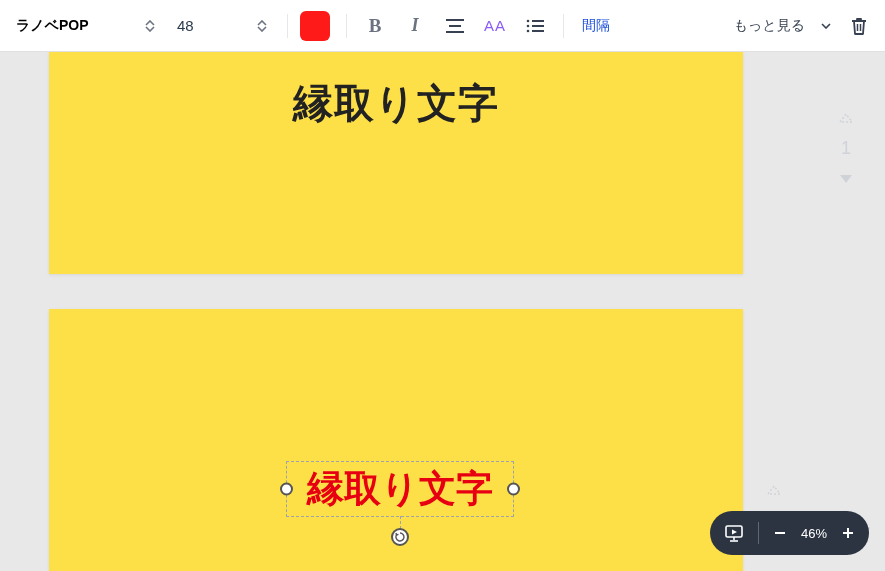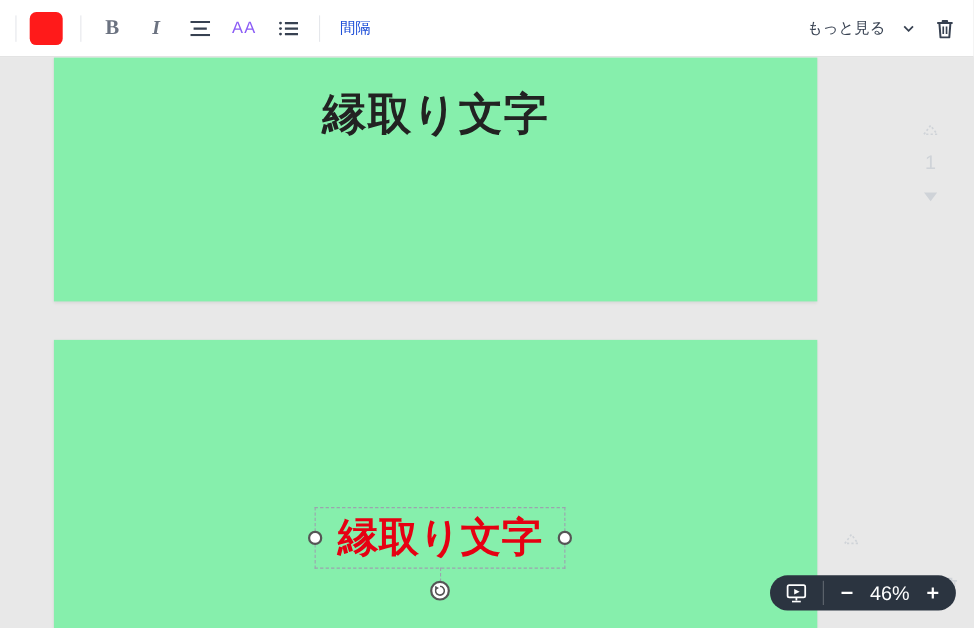--- a/index.html
+++ b/index.html
@@ -104,21 +104,21 @@
     .canvas-area {
       position: absolute;
       top: 52px;
       left: 0;
       right: 0;
       bottom: 0;
       overflow: hidden;
     }
     .page {
       position: absolute;
-      background: #86efac;
+      background: #fde047;
       box-shadow: 0 1px 3px rgba(0,0,0,0.08);
     }
     .page1 {
       left: 49px;
       top: 0;
       width: 694px;
       height: 222px;
     }
     .page2 {
       left: 49px;
@@ -210,44 +210,66 @@
       gap: 12px;
       color: #c9ccd1;
     }
     .side-controls2 .num { font-size: 18px; color: #cfd3d8; }
     .zoom-pill {
       position: absolute;
       right: 16px;
       bottom: 16px;
       background: #2b3440;
       color: #fff;
-      height: 32px;
+      height: 44px;
       border-radius: 22px;
       display: flex;
       align-items: center;
       padding: 0 14px;
       gap: 14px;
-      font-size: 18px;
+      font-size: 13px;
     }
     .zoom-pill .zdiv {
       width: 1px;
       height: 22px;
       background: rgba(255,255,255,0.25);
     }
     .zoom-pill span[data-name$="-button"], .zoom-pill span[data-name="presentation-icon"] {
       cursor: pointer;
       display: flex;
       align-items: center;
     }
     .spacer { flex: 1; }
   </style>
 </head>
 <body>
 
 <div class="toolbar" data-name="toolbar">
+  <div class="font-select" data-name="font-family-select">
+    <span data-name="font-family-label">ラノベPOP</span>
+    <span class="stepper" data-name="stepper-icon">
+      <svg width="10" height="6" viewBox="0 0 10 6">
+          <path d="M1 5 L5 1 L9 5" fill="none" stroke="#6b7280" stroke-width="1.6"></path>
+        </svg>
+      <svg width="10" height="6" viewBox="0 0 10 6">
+          <path d="M1 1 L5 5 L9 1" fill="none" stroke="#6b7280" stroke-width="1.6"></path>
+        </svg>
+    </span>
+  </div>
+  <div class="size-select" data-name="font-size-select">
+    <span data-name="font-size-value">48</span>
+    <span class="stepper" data-name="stepper-icon">
+      <svg width="10" height="6" viewBox="0 0 10 6">
+          <path d="M1 5 L5 1 L9 5" fill="none" stroke="#6b7280" stroke-width="1.6"></path>
+        </svg>
+      <svg width="10" height="6" viewBox="0 0 10 6">
+          <path d="M1 1 L5 5 L9 1" fill="none" stroke="#6b7280" stroke-width="1.6"></path>
+        </svg>
+    </span>
+  </div>
   <div class="vdiv" data-name="divider"></div>
   <div class="color-swatch" data-name="text-color-swatch" style="background:#ff1a1a"></div>
   <div class="vdiv" data-name="divider"></div>
   <div class="tbtn bold-b" data-name="bold-button">B</div>
   <div class="tbtn italic-i" data-name="italic-button">I</div>
   <div class="tbtn" data-name="align-button">
     <svg width="18" height="14" viewBox="0 0 18 14" data-name="align-center-icon">
       <line x1="0" y1="1" x2="18" y2="1" stroke="#374151" stroke-width="2"></line>
       <line x1="3" y1="7" x2="15" y2="7" stroke="#374151" stroke-width="2"></line>
       <line x1="0" y1="13" x2="18" y2="13" stroke="#374151" stroke-width="2"></line>

